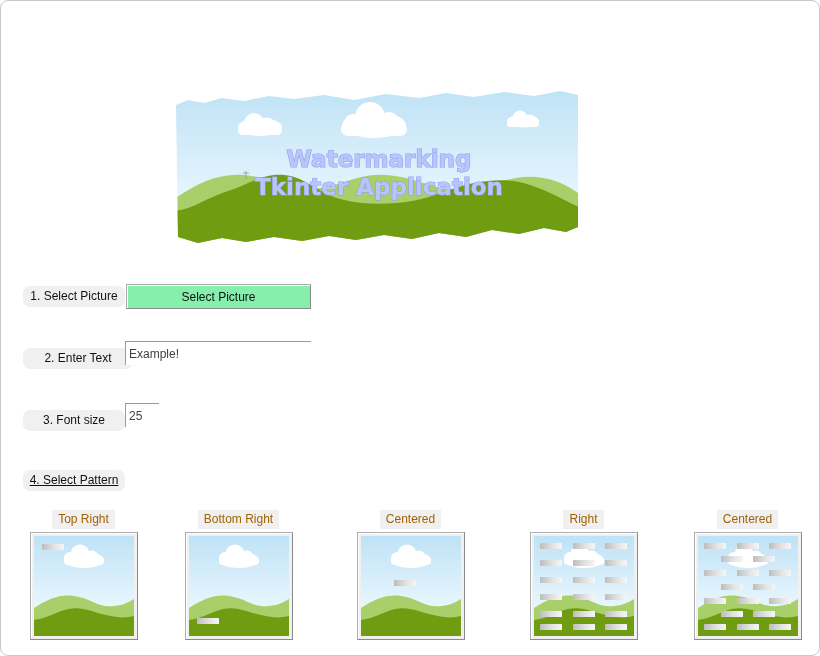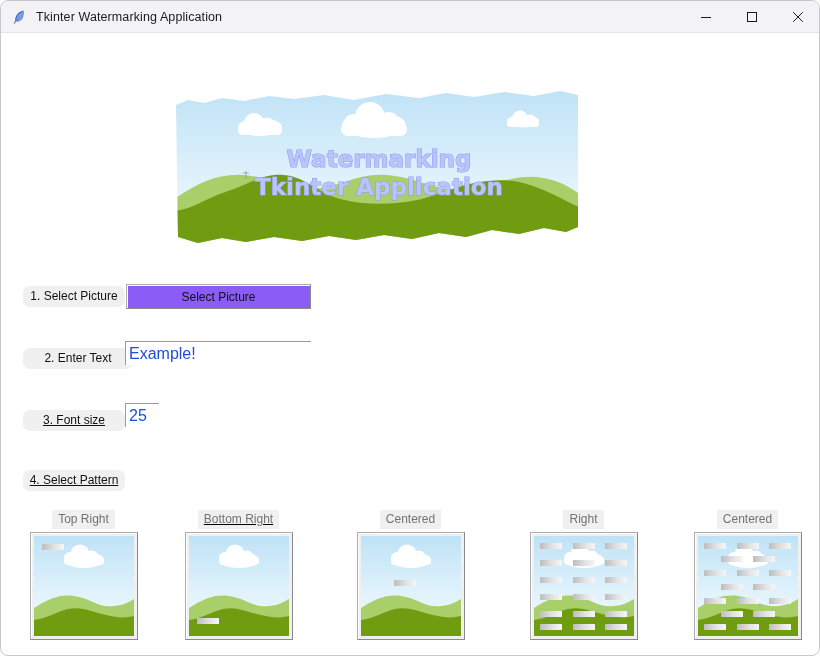--- a/index.html
+++ b/index.html
@@ -70,63 +70,63 @@
     font-size:12px;
     line-height:21px;
     height:21px;
     text-align:center;
     white-space:nowrap;
     box-sizing:border-box;
     border-radius:7px;
   }
   #lbl-picture{left:22px;top:285px;width:102px;}
   #lbl-text{left:22px;top:347px;width:110px;}
-  #lbl-font{left:22px;top:409px;width:102px;text-decoration:underline;}
+  #lbl-font{left:22px;top:409px;width:102px;}
   #lbl-pattern{left:22px;top:469px;width:102px;text-decoration:underline;}
 
   #btn-select-picture{
     position:absolute;left:125px;top:283px;width:185px;height:25px;
-    background:#8b5cf6;
+    background:#86efac;
     border:1px solid #adadad;
     border-right-color:#8a8a8a;
     border-bottom-color:#8a8a8a;
     box-shadow:inset 1px 1px 0 #ffffff;
     font-family:"Liberation Sans","DejaVu Sans",sans-serif;
     font-size:12px;color:#111111;
     cursor:default;
     padding:0;
     box-sizing:border-box;
   }
 
   .entry{
     position:absolute;
     background:#ffffff;
     border:0;
     border-top:1px solid #9a9a9a;
     border-left:1px solid #9a9a9a;
     font-family:"Liberation Sans","DejaVu Sans",sans-serif;
-    font-size:16px;color:#1d4ed8;
+    font-size:12px;color:#404040;
     padding:0 0 0 3px;
     box-sizing:border-box;
     outline:none;
   }
   #entry-text{left:124px;top:340px;width:186px;height:24px;}
   #entry-font{left:124px;top:402px;width:34px;height:24px;}
 
   
   #patterns{
     position:absolute;left:0;top:509px;width:820px;height:140px;
   }
   .pat{
     position:absolute;top:0;width:165px;
     display:flex;flex-direction:column;align-items:center;
   }
   .pat-caption{
     background:#f0f0f0;
-    color:#737373;
+    color:#a16207;
     font-size:12px;
     line-height:19px;
     height:19px;
     padding:0 6px;
     white-space:nowrap;
     margin-bottom:3px;
     box-sizing:border-box;
   }
   .pat-btn{
     width:108px;height:108px;
@@ -140,46 +140,20 @@
     cursor:default;
     box-sizing:border-box;
   }
   .pat-btn svg{display:block;}
 </style>
 </head>
 <body>
 
 <div id="window">
 
-  <div id="titlebar">
-    <svg id="app-icon" viewBox="0 0 16 16">
-      <path d="M12.6 1.6c-3.1.5-6.2 2.6-7.6 5.6-.8 1.7-1 3.3-.8 4.6l-1.4 2.4.9.5 1.4-2.4c1.2.5 2.7.3 4.1-.5 2.7-1.6 4-5 3.4-10.2z" fill="#4a72c4"></path>
-      <path d="M12.1 3.1c-2.4.6-4.7 2.4-5.9 4.8-.6 1.3-.9 2.5-.8 3.5l5.9-6.3-5.3 7.1c.9.3 2 .1 3-.5 2.1-1.3 3.2-4 3.1-8.6z" fill="#7fa4e0"></path>
-    </svg>
-    <span id="title-text">Tkinter Watermarking Application</span>
-
-    <div id="winbtns">
-      <div class="winbtn">
-        <svg width="12" height="12" viewBox="0 0 12 12">
-          <line x1="1" y1="6.5" x2="11" y2="6.5" stroke="#1b1b1b" stroke-width="1"></line>
-        </svg>
-      </div>
-      <div class="winbtn">
-        <svg width="12" height="12" viewBox="0 0 12 12">
-          <rect x="1.5" y="1.5" width="9" height="9" fill="none" stroke="#1b1b1b" stroke-width="1"></rect>
-        </svg>
-      </div>
-      <div class="winbtn">
-        <svg width="12" height="12" viewBox="0 0 12 12">
-          <line x1="1.2" y1="1.2" x2="10.8" y2="10.8" stroke="#1b1b1b" stroke-width="1"></line>
-          <line x1="10.8" y1="1.2" x2="1.2" y2="10.8" stroke="#1b1b1b" stroke-width="1"></line>
-        </svg>
-      </div>
-    </div>
-  </div>
 
   <div id="banner">
     <svg width="410" height="160" viewBox="0 0 410 160">
       <defs>
         <linearGradient id="skyGrad" x1="0" y1="0" x2="0" y2="1">
           <stop offset="0%" stop-color="#bfe2f6"></stop>
           <stop offset="62%" stop-color="#e2f3fc"></stop>
           <stop offset="100%" stop-color="#f0fafd"></stop>
         </linearGradient>
         <clipPath id="bannerClip">
@@ -271,21 +245,21 @@
                 <rect x="30" y="21" width="40" height="8" rx="4"></rect>
               </g>
               <path d="M0,72 C14,63 26,58 40,60 C56,62 64,72 80,70 C90,69 95,66 100,63 L100,100 L0,100 Z" fill="#a8cf6a"></path>
               <path d="M0,84 C12,83 22,76 34,73 C48,70 58,76 72,79 C84,82 92,82 100,80 L100,100 L0,100 Z" fill="#6f9c11"></path>
               <rect x="8" y="8" width="22" height="6" rx="0.6" fill="url(#mkg)"></rect>
             </svg>
           </span>
       </button>
     </div>
 
-    <div class="pat" style="left:155px;text-decoration:underline;">
+    <div class="pat" style="left:155px;">
       <span class="pat-caption">Bottom Right</span>
       <button class="pat-btn">
         <span class="thumb">
             <svg width="100" height="100" viewBox="0 0 100 100">
               <defs>
                 <linearGradient id="sk1" x1="0" y1="0" x2="0" y2="1">
                   <stop offset="0%" stop-color="#bfe2f6"></stop>
                   <stop offset="70%" stop-color="#e8f6fd"></stop>
                   <stop offset="100%" stop-color="#f2fbfe"></stop>
                 </linearGradient>

